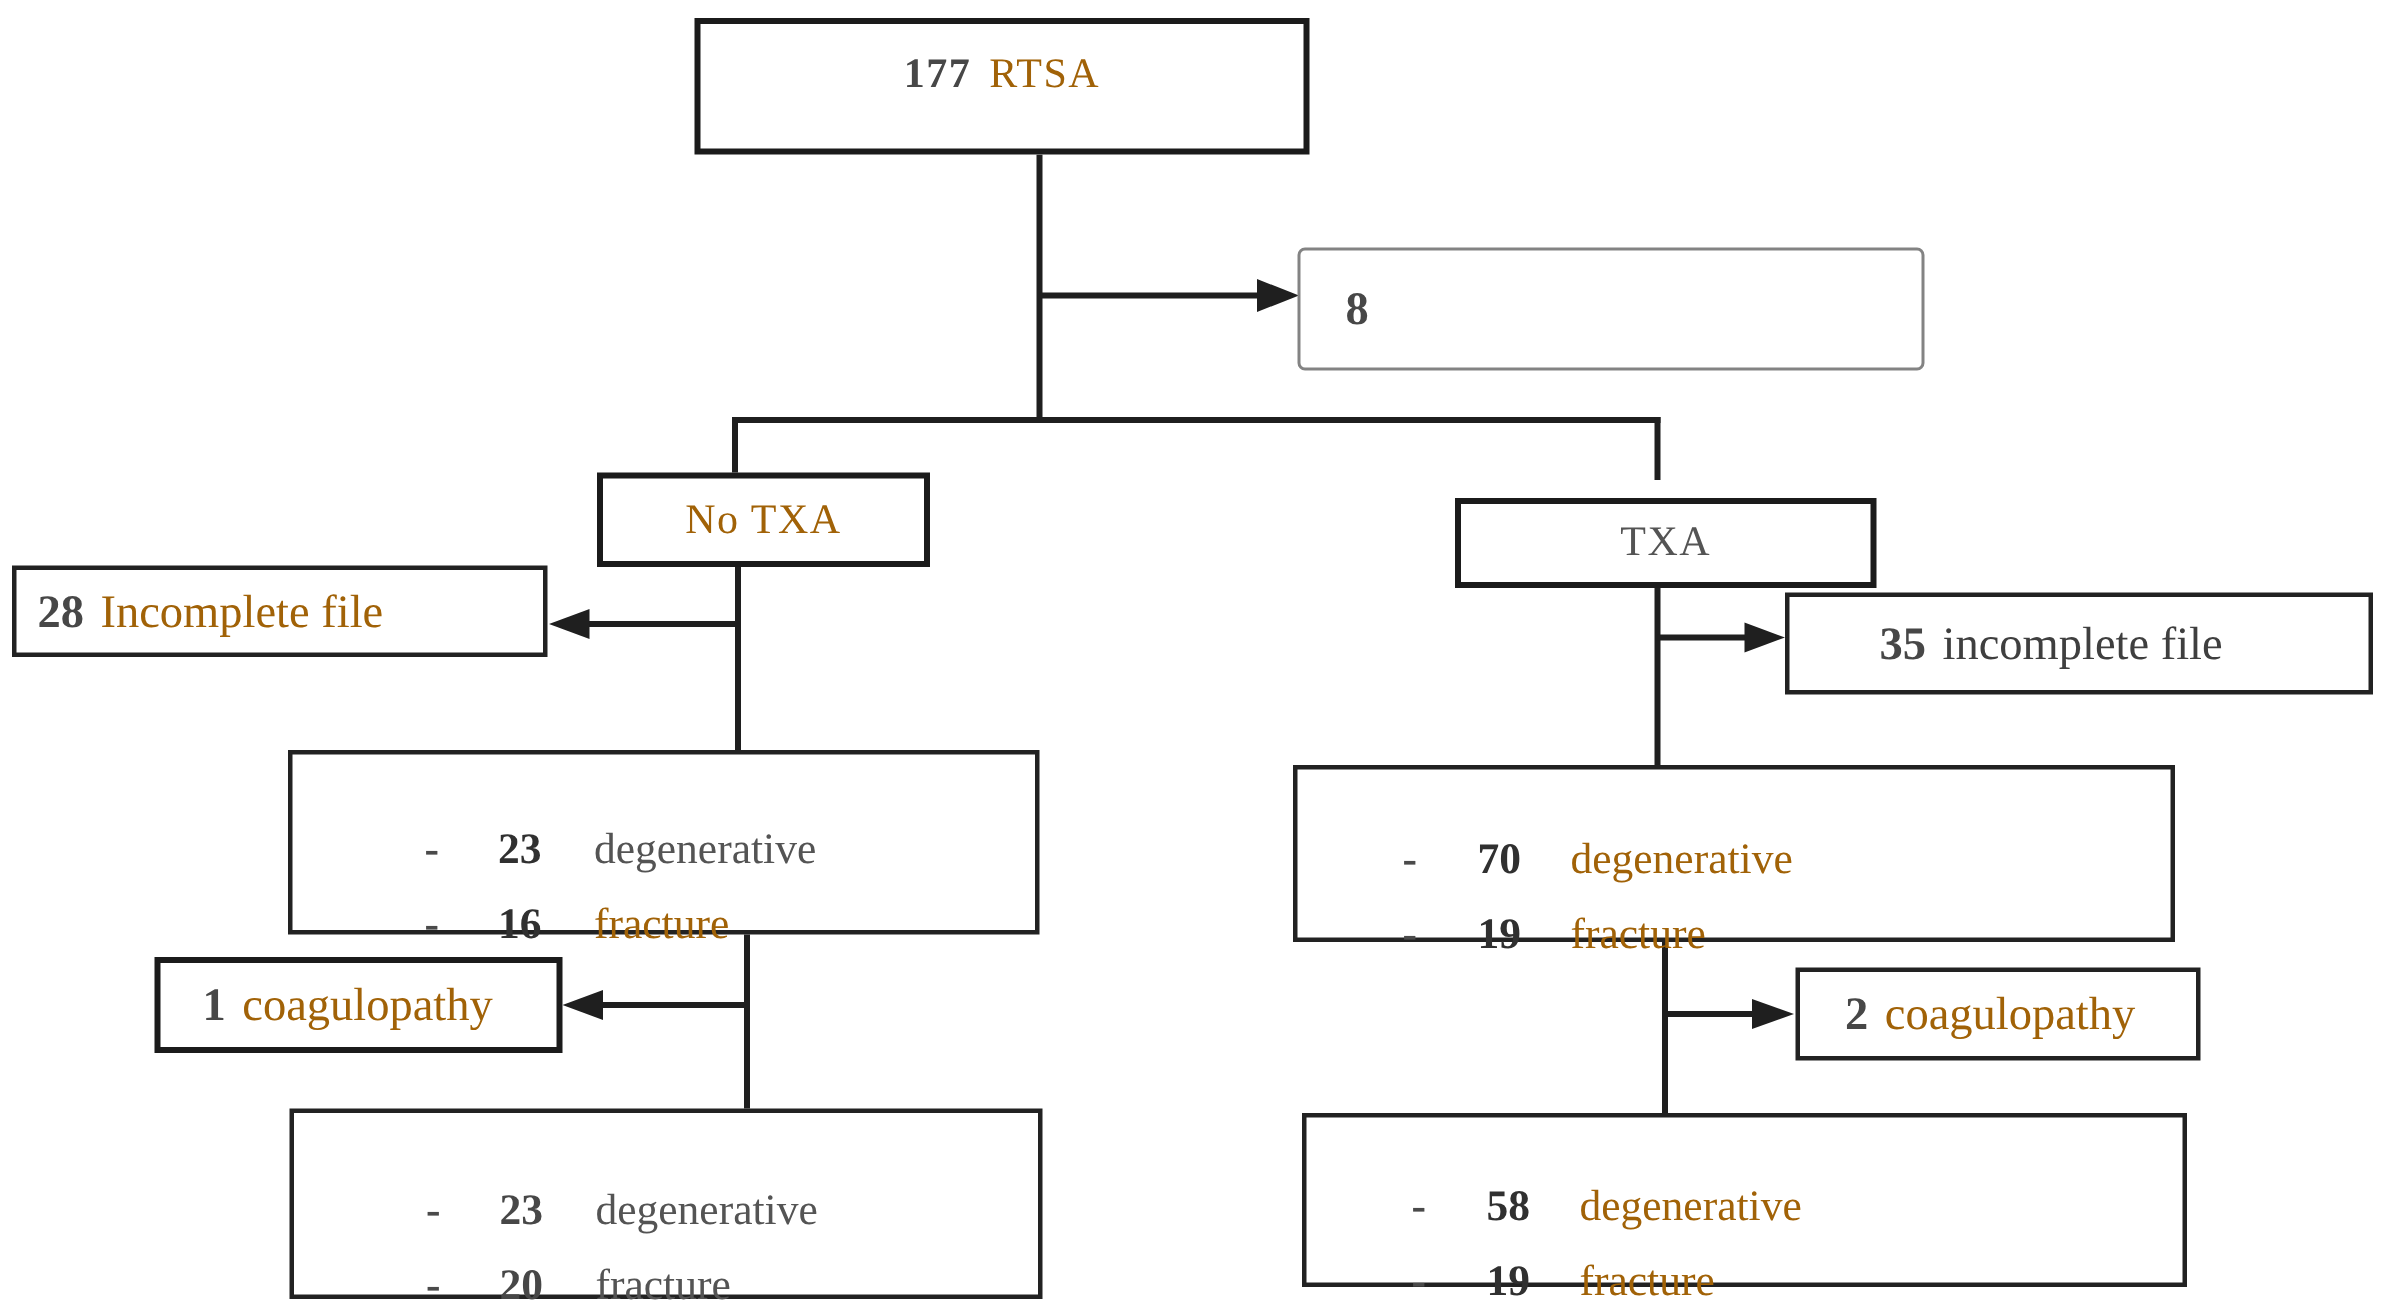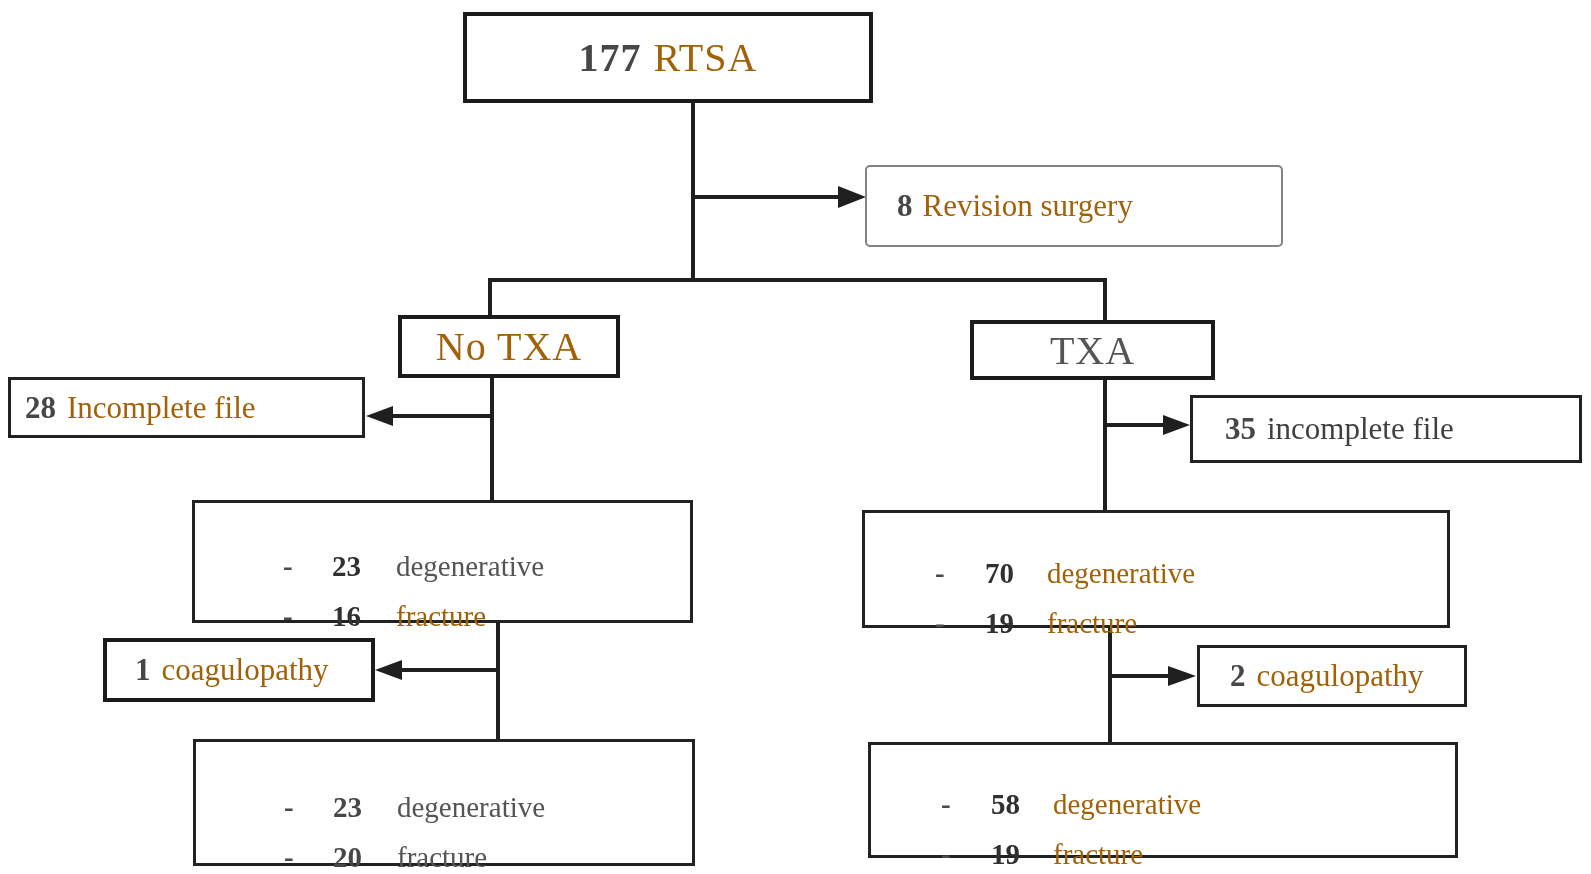--- a/index.html
+++ b/index.html
@@ -31,21 +31,21 @@
   .bd-gray   { border: 2px solid #838383; border-radius: 5px; }
   .center {
     display: flex;
     align-items: center;
     justify-content: center;
   }
   .leftline {
     display: flex;
     align-items: center;
   }
-  .t-title   { font-size: 40px; letter-spacing: 1px; font-family: Liberation Serif, serif; }
+  .t-title   { font-size: 28px; letter-spacing: 1px; font-family: Liberation Serif, serif; }
   .t-label   { font-size: 31px; }
   .t-list    { font-size: 29px; }
   .num  { font-weight: 700; color: #474747; }
   .num-dark { font-weight: 700; color: #303030; }
   .lbl-dark { color: #a16207; }
   .lbl-gray { color: #545454; }
   .lbl-mid  { color: #3f3f3f; }
   .listbox {
     display: flex;
     flex-direction: column;
@@ -105,38 +105,37 @@
 
   <div class="box bd-heavy center t-title" style="left:463px; top:12px; width:410px; height:91px; align-items:flex-start; padding-top:18px;">
     <span class="num">177</span>
     <span style="width:12px;"></span>
     <span class="lbl-dark">RTSA</span>
   </div>
 
   <div class="box bd-gray leftline t-label" style="left:865px; top:165px; width:418px; height:82px; padding-left:30px;">
     <span class="num">8</span>
     <span style="width:10px;"></span>
-    <span class="lbl-dark">Revision surgery</span>
   </div>
 
   <div class="box bd-heavy center t-title" style="left:398px; top:315px; width:222px; height:63px;">
     <span class="lbl-dark">No TXA</span>
   </div>
 
-  <div class="box bd-heavy center t-title" style="left:970px; top:320px; width:245px; height:60px;">
+  <div class="box bd-heavy center t-title" style="left:970px; top:332px; width:281px; height:60px;">
     <span class="lbl-gray">TXA</span>
   </div>
 
   <div class="box bd-med leftline t-label" style="left:8px; top:377px; width:357px; height:61px; padding-left:14px;">
     <span class="num">28</span>
     <span style="width:11px;"></span>
     <span class="lbl-dark">Incomplete file</span>
   </div>
 
-  <div class="box bd-med leftline t-label" style="left:1190px; top:395px; width:392px; height:68px; padding-left:32px;">
+  <div class="box bd-med leftline t-label" style="left:1190px; top:395px; width:392px; height:68px; padding-left:60px;">
     <span class="num">35</span>
     <span style="width:11px;"></span>
     <span class="lbl-mid">incomplete file</span>
   </div>
 
   <div class="box bd-med listbox t-list pad-a" style="left:192px; top:500px; width:501px; height:123px;">
     <div class="lrow">
       <span class="dash">-</span>
       <span class="cnt num-dark">23</span>
       <span class="lbl-gray">degenerative</span>

